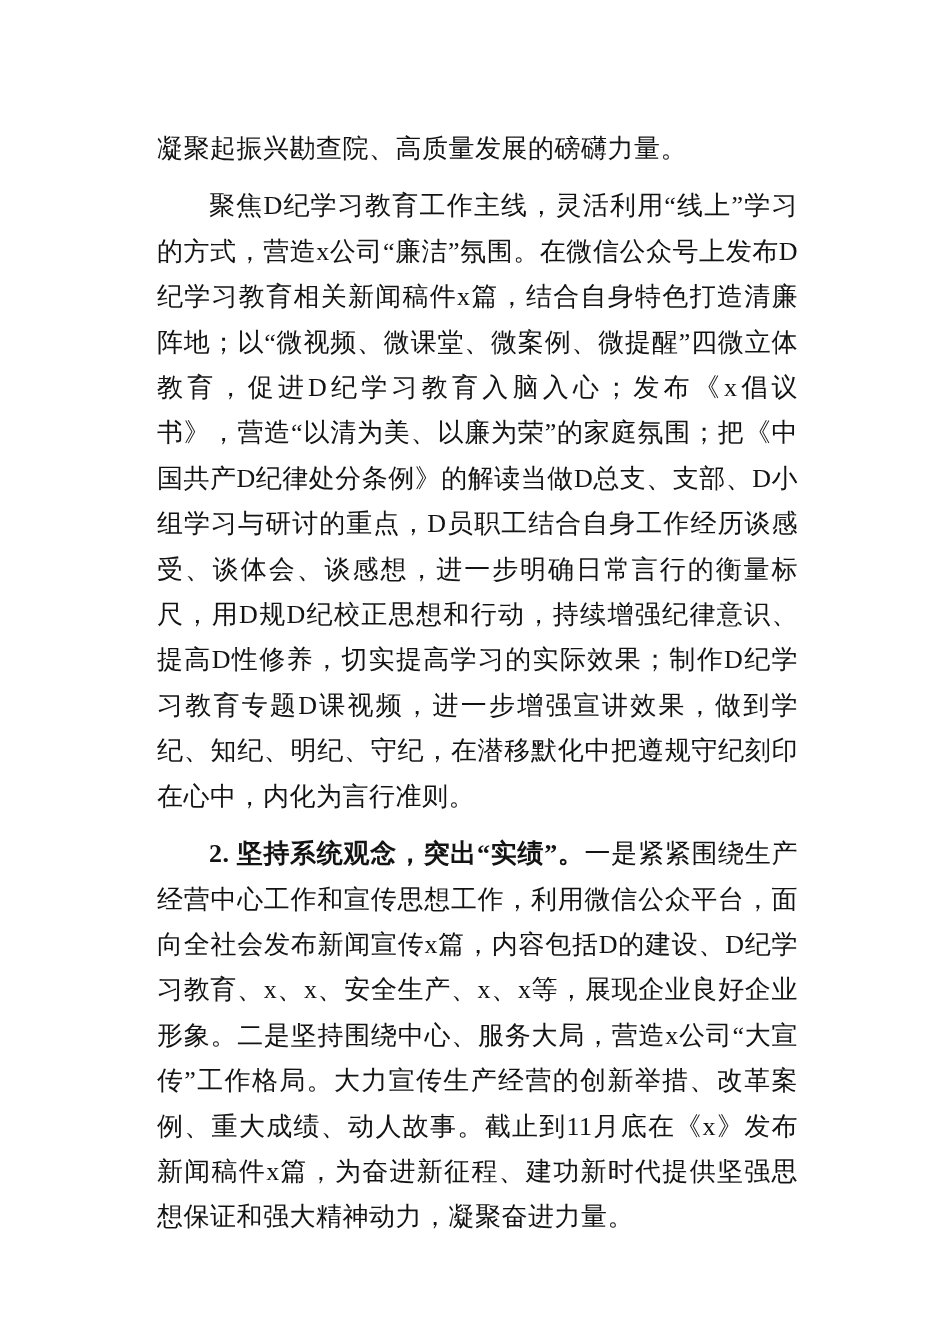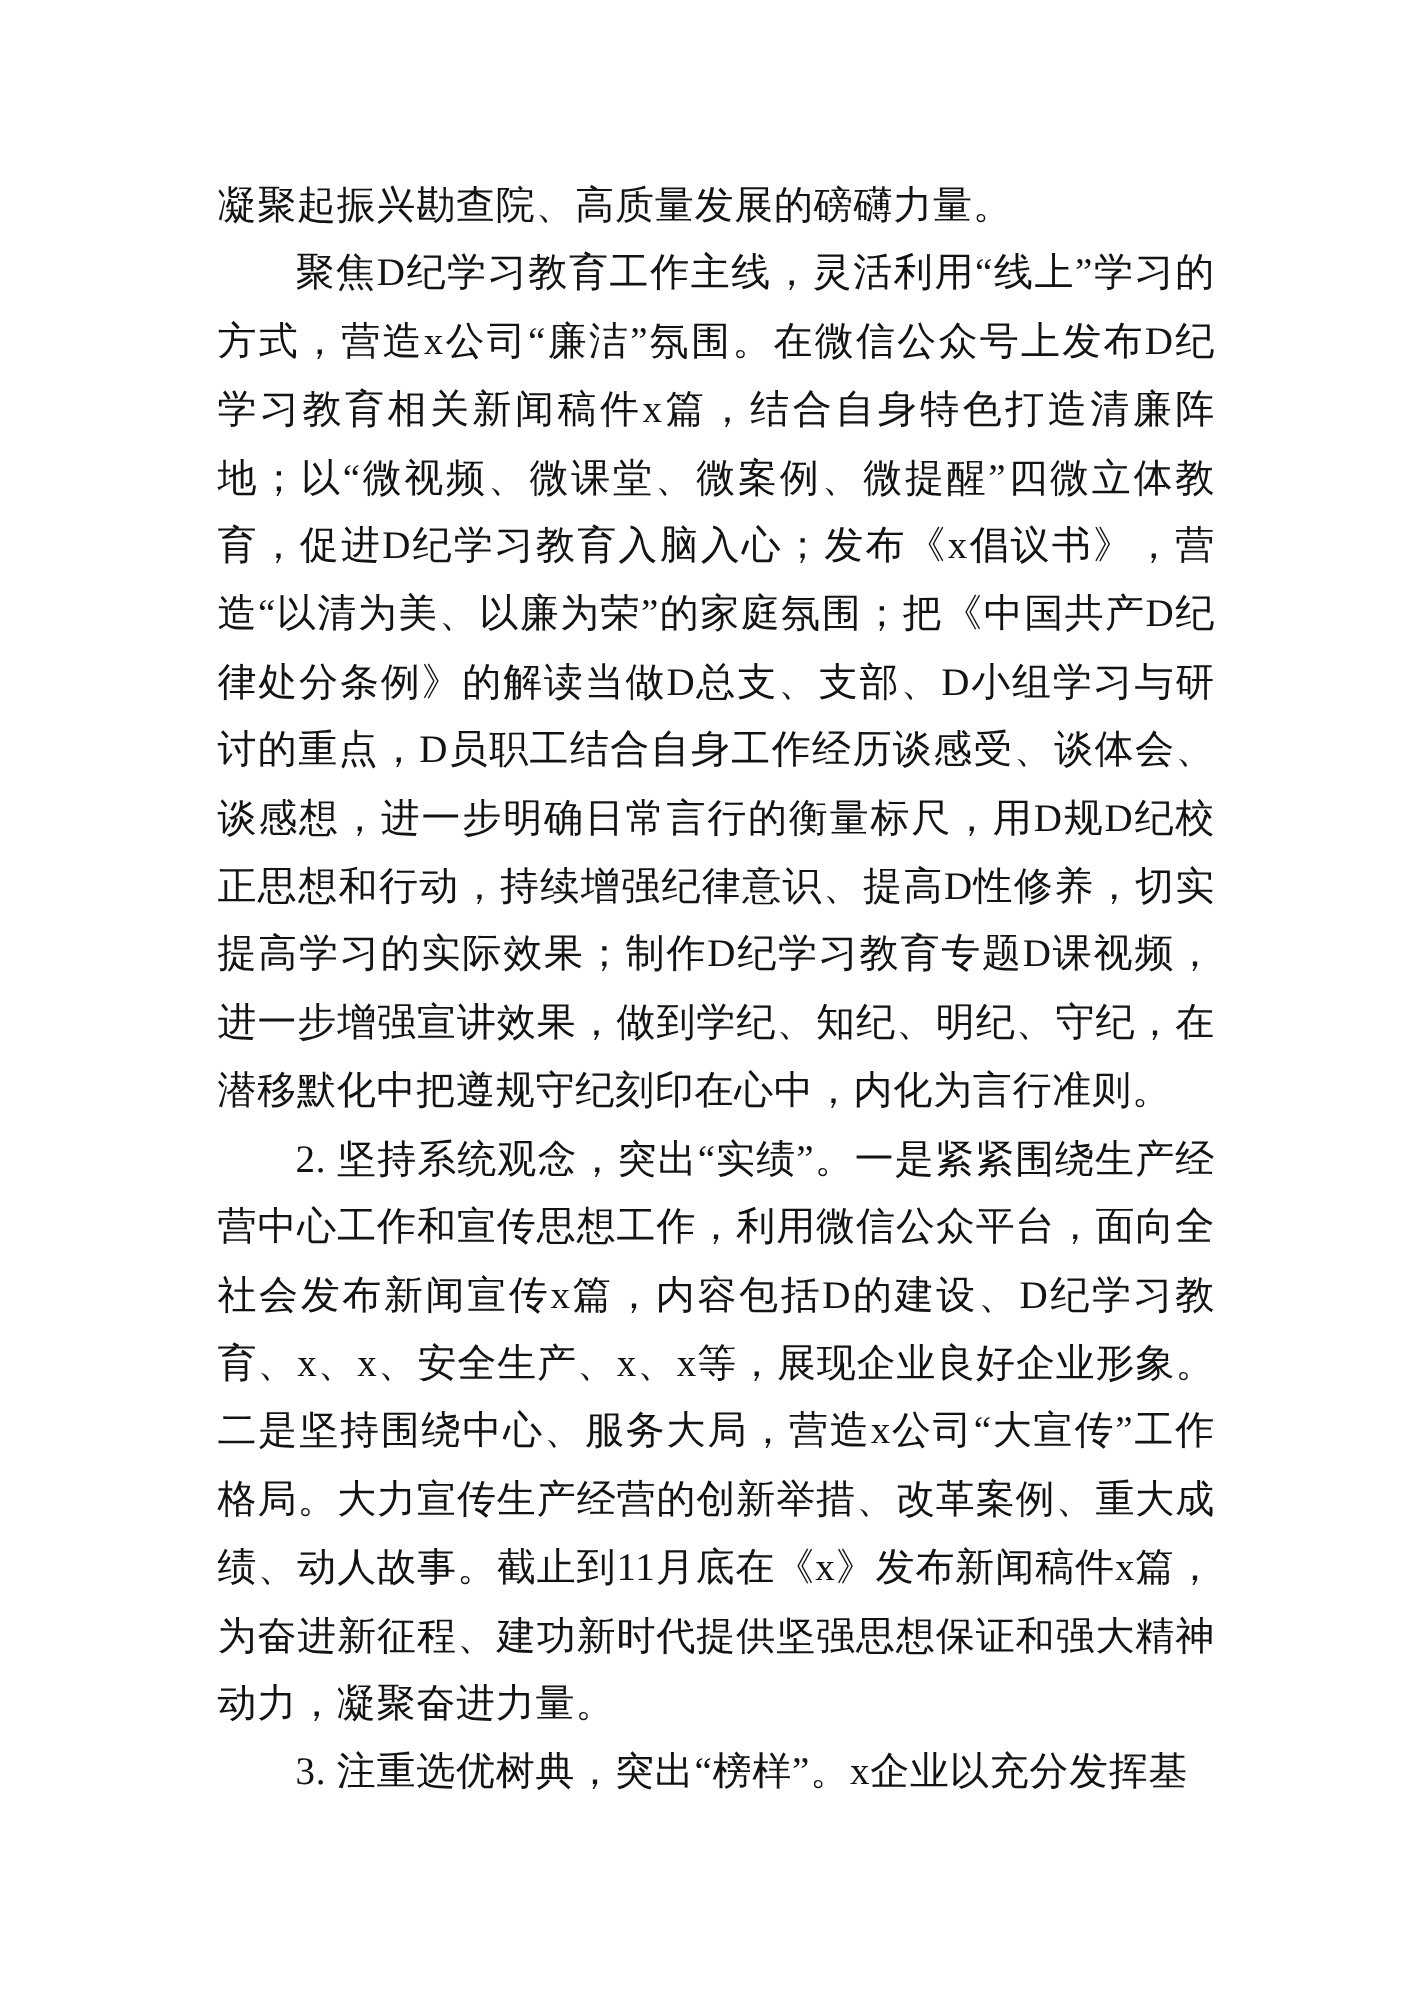--- a/index.html
+++ b/index.html
@@ -21,38 +21,37 @@
     width: 665px;
     font-family: "Liberation Serif", "DejaVu Serif", serif;
     font-size: 26px;
     line-height: 45.4px;
     color: #131313;
     text-align: justify;
     text-justify: inter-ideograph;
     letter-spacing: 0.5px;
   }
   .content p {
-    margin: 0;
+    margin: 12px;
     padding: 0;
   }
   .content p.indent {
     text-indent: 2em;
   }
   .content .lead {
-    font-weight: normal;
+    font-weight: bold;
   }
 </style>
 </head>
 <body>
 
 <div class="page">
   <div class="content">
 
     <p><span>凝聚起振兴勘查院、高质量发展的磅礴力量。</span></p>
 
     <p class="indent"><span>聚焦D纪学习教育工作主线，灵活利用“线上”学习的方式，营造x公司“廉洁”氛围。在微信公众号上发布D纪学习教育相关新闻稿件x篇，结合自身特色打造清廉阵地；以“微视频、微课堂、微案例、微提醒”四微立体教育，促进D纪学习教育入脑入心；发布《x倡议书》，营造“以清为美、以廉为荣”的家庭氛围；把《中国共产D纪律处分条例》的解读当做D总支、支部、D小组学习与研讨的重点，D员职工结合自身工作经历谈感受、谈体会、谈感想，进一步明确日常言行的衡量标尺，用D规D纪校正思想和行动，持续增强纪律意识、提高D性修养，切实提高学习的实际效果；制作D纪学习教育专题D课视频，进一步增强宣讲效果，做到学纪、知纪、明纪、守纪，在潜移默化中把遵规守纪刻印在心中，内化为言行准则。</span></p>
 
     <p class="indent"><span class="lead">2. 坚持系统观念，突出“实绩”。</span><span>一是紧紧围绕生产经营中心工作和宣传思想工作，利用微信公众平台，面向全社会发布新闻宣传x篇，内容包括D的建设、D纪学习教育、x、x、安全生产、x、x等，展现企业良好企业形象。二是坚持围绕中心、服务大局，营造x公司“大宣传”工作格局。大力宣传生产经营的创新举措、改革案例、重大成绩、动人故事。截止到11月底在《x》发布新闻稿件x篇，为奋进新征程、建功新时代提供坚强思想保证和强大精神动力，凝聚奋进力量。</span></p>
 
-    <p class="indent"><span class="lead">3. 注重选优树典，突出“榜样”。</span><span>x企业以充分发挥基</span></p>
 
   </div>
 </div>
 
 </body></html>

